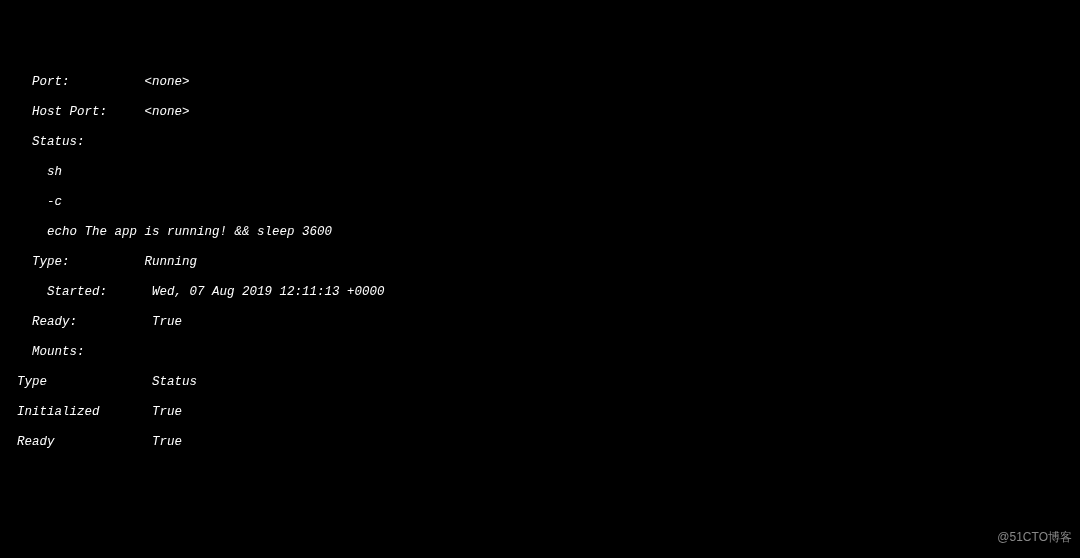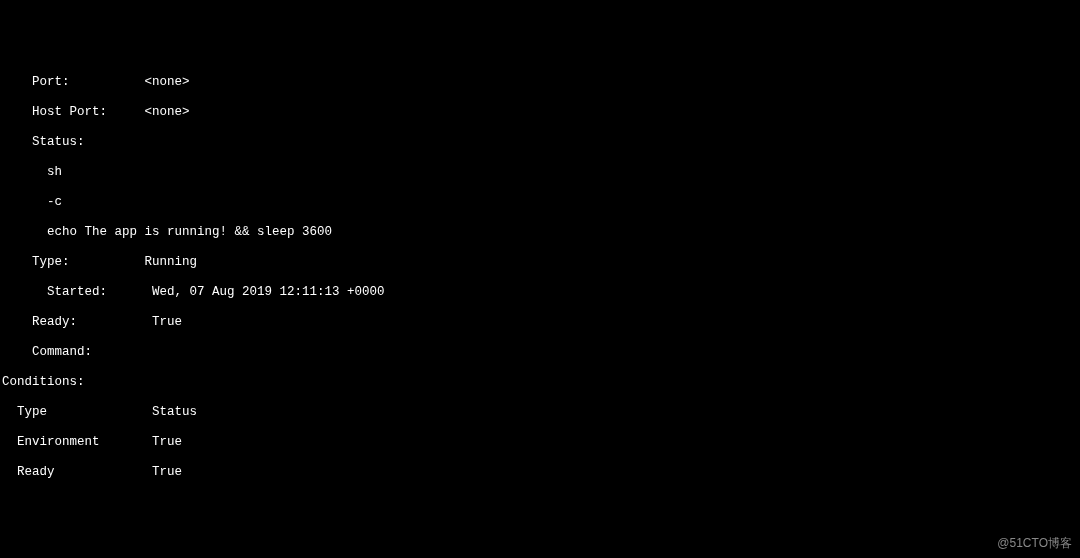--- a/index.html
+++ b/index.html
@@ -15,24 +15,25 @@
       line-height: 1.2;
       width: 1080px;
       height: 558px;
       overflow: hidden;
       white-space: pre;
       padding: 0 2px;
     }
     .line {
       display: block;
       min-height: 15px;
+      font-style: italic;
     }
     .watermark {
       position: absolute;
-      bottom: 8px;
+      bottom: 14px;
       right: 8px;
       color: #888;
       font-size: 12px;
       font-family: sans-serif;
     }
   </style>
 </head>
 <body>
 
 
@@ -40,24 +41,23 @@
 <div>
 <span class="line">    Port:          &lt;none&gt;</span>
 <span class="line">    Host Port:     &lt;none&gt;</span>
 <span class="line">    Status:</span>
 <span class="line">      sh</span>
 <span class="line">      -c</span>
 <span class="line">      echo The app is running! &amp;&amp; sleep 3600</span>
 <span class="line">    Type:          Running</span>
 <span class="line">      Started:      Wed, 07 Aug 2019 12:11:13 +0000</span>
 <span class="line">    Ready:          True</span>
-<span class="line">    Command:</span>
-<span class="line">Conditions:</span>
+<span class="line">    Mounts:</span>
 <span class="line">  Type              Status</span>
-<span class="line">  Environment       True</span>
+<span class="line">  Initialized       True</span>
 <span class="line">  Ready             True</span>
 
 
 
 
 
 
 
 
 

